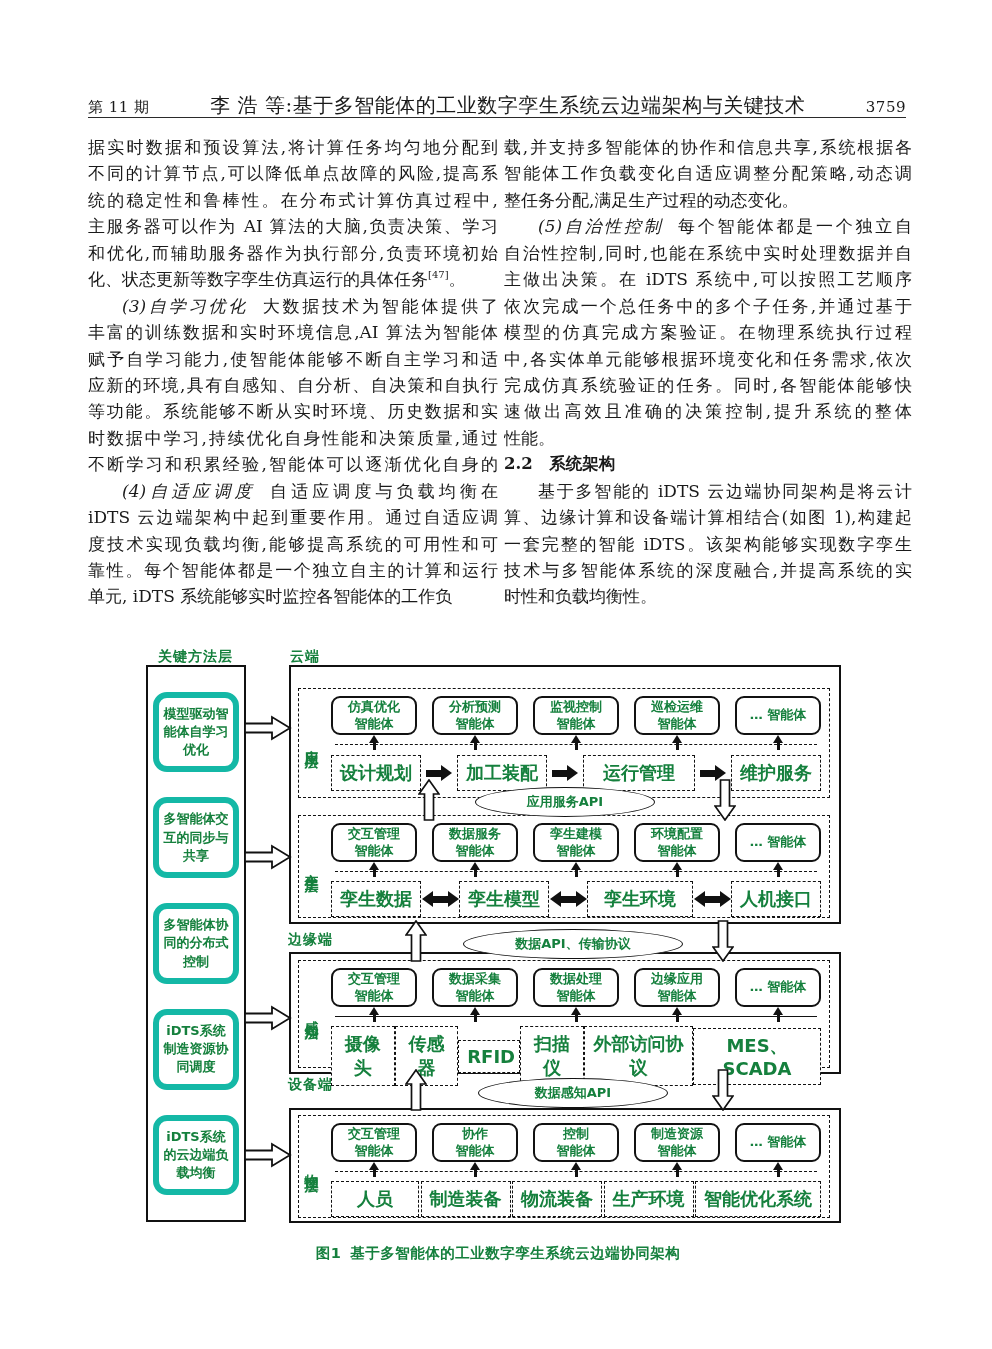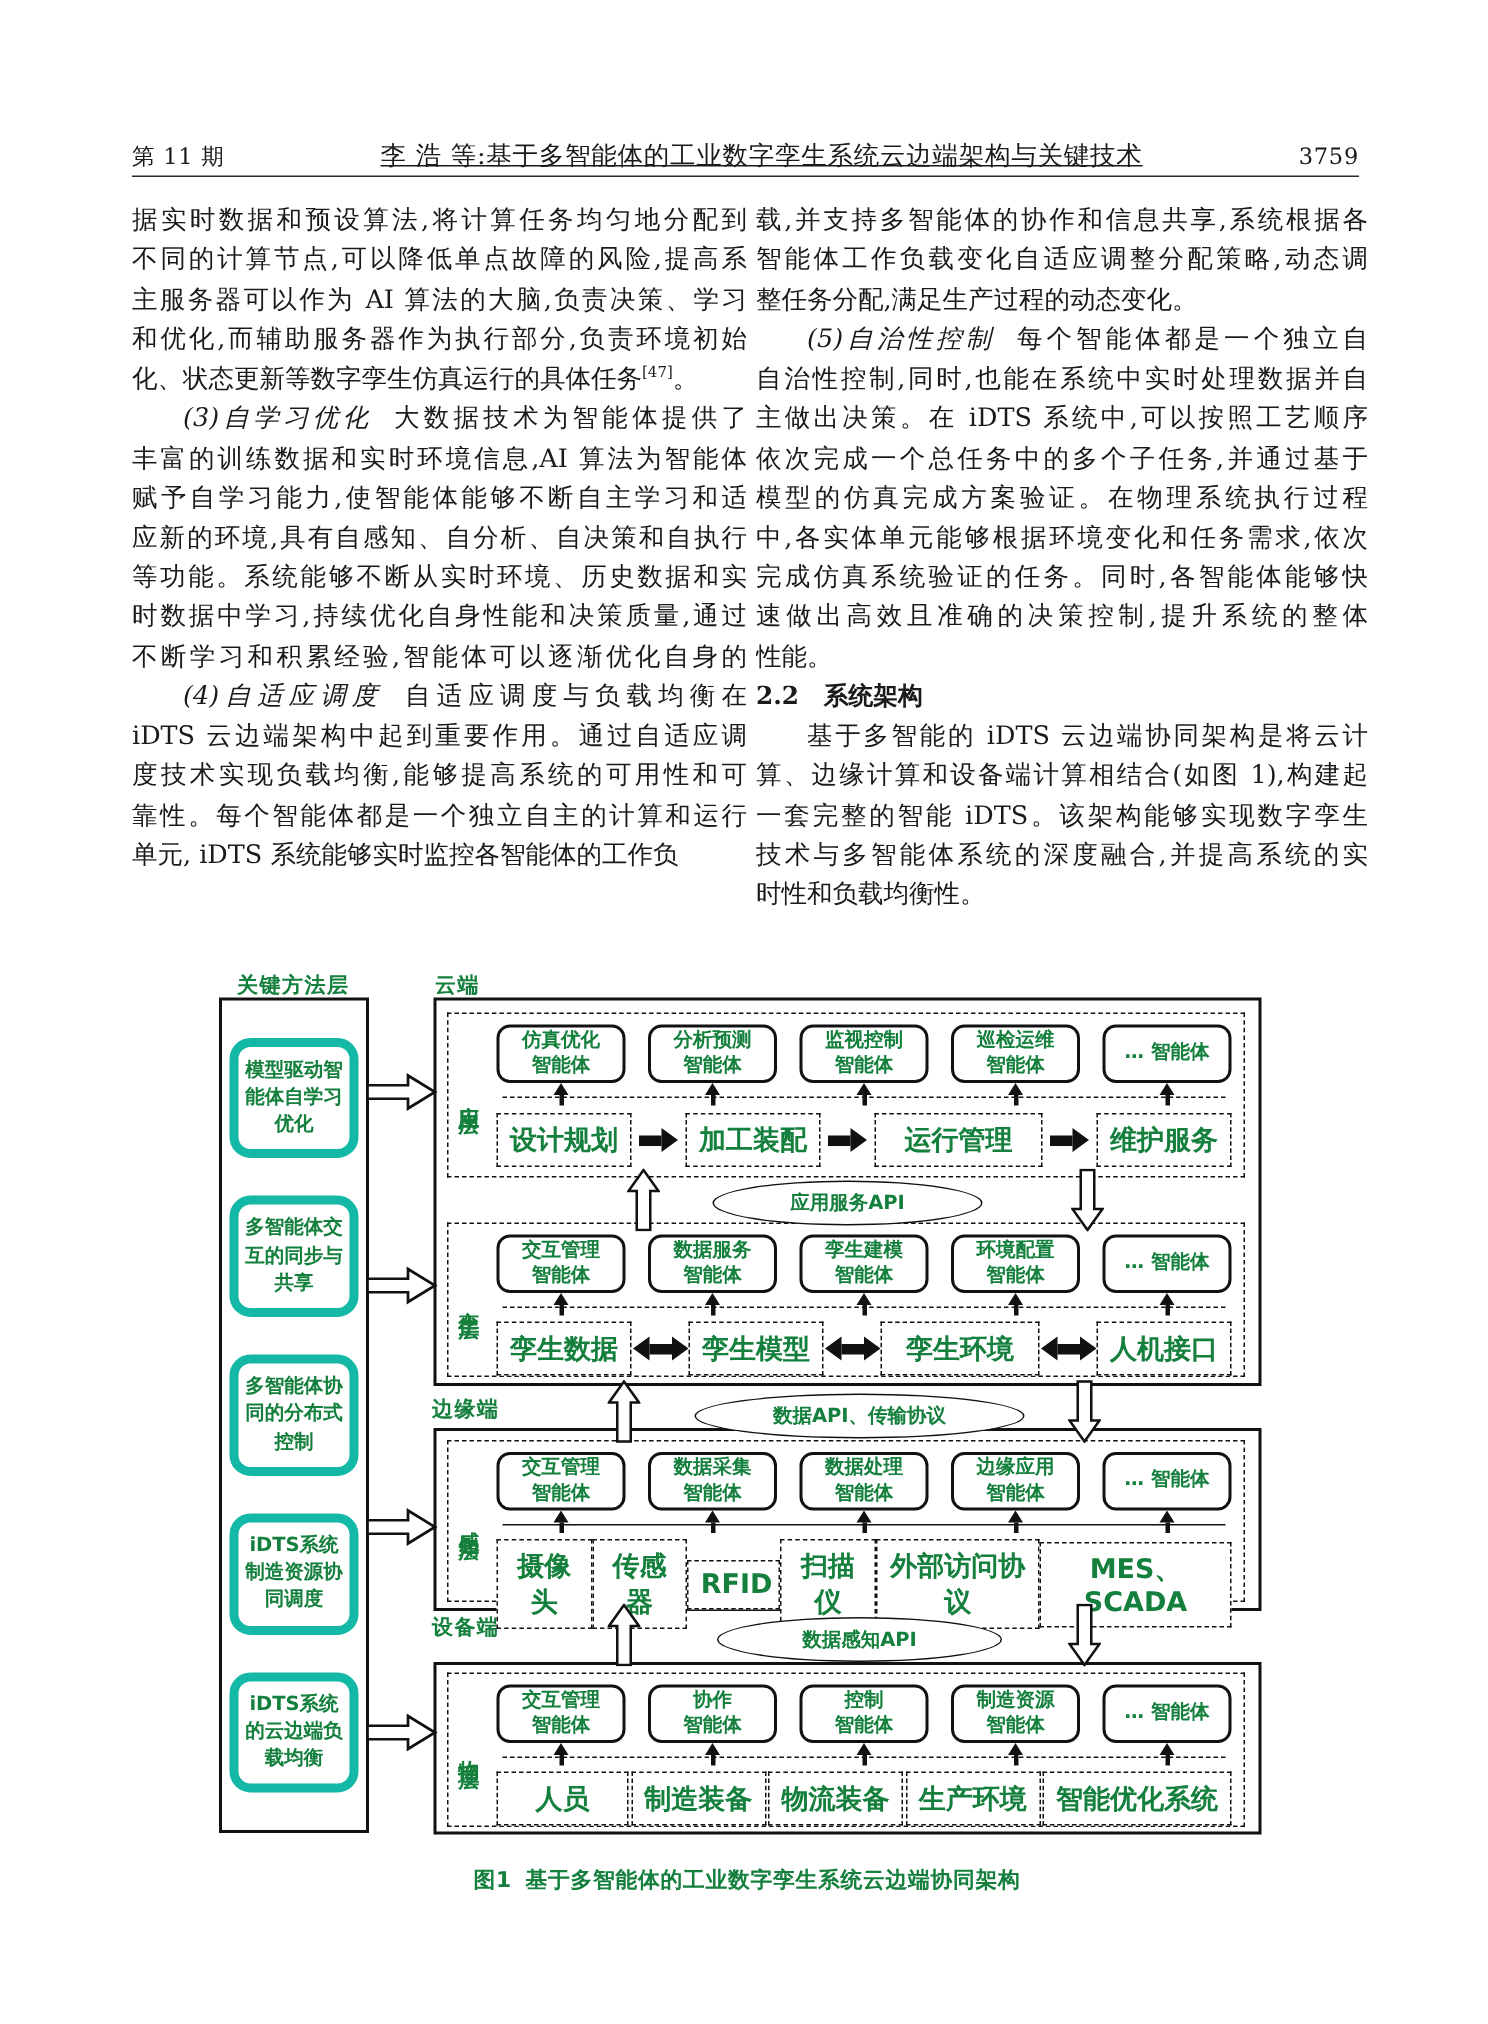--- a/index.html
+++ b/index.html
@@ -6,21 +6,21 @@
   html,body { background:#ffffff; }
   body {
     width:992px; height:1349px; position:relative;
     font-family:"DejaVu Serif","Liberation Serif",serif;
     color:#1a1a1a;
   }
   
   .pg-header{ position:absolute; left:88px; top:92px; width:818px;
     display:flex; justify-content:space-between; align-items:baseline;
     font-size:15px; letter-spacing:0.5px; }
-  .pg-header .mid{ font-size:17px;text-decoration:underline; }
+  .pg-header .mid{ font-size:20px; }
   .header-rule{ position:absolute; left:88px; top:117px; width:818px;
     border-top:1.4px solid #2a2a2a; }
   
   .col{ position:absolute; top:134px; }
   .col-left{ left:88px;  width:410px; }
   .col-right{ left:504px; width:408px; }
   .line{ height:26.45px; line-height:26.45px; font-size:17px;
     text-align:justify; text-align-last:justify; overflow:hidden; white-space:nowrap; }
   .line.end{ text-align-last:left; }
   .line.indent{ text-indent:2em; }
@@ -82,20 +82,21 @@
 <div class="pg-header">
   <span>第 11 期</span>
   <span class="mid">李  浩 等:基于多智能体的工业数字孪生系统云边端架构与关键技术</span>
   <span>3759</span>
 </div>
 <div class="header-rule"></div>
 
 <div class="col col-left">
   <div class="line">据实时数据和预设算法,将计算任务均匀地分配到</div>
   <div class="line">不同的计算节点,可以降低单点故障的风险,提高系</div>
+  <div class="line">统的稳定性和鲁棒性。在分布式计算仿真过程中,</div>
   <div class="line">主服务器可以作为 AI 算法的大脑,负责决策、学习</div>
   <div class="line">和优化,而辅助服务器作为执行部分,负责环境初始</div>
   <div class="line end"><span>化、状态更新等数字孪生仿真运行的具体任务</span><sup>[47]</sup><span>。</span></div>
   <div class="line indent"><span class="lead">(3)自学习优化</span><span>大数据技术为智能体提供了</span></div>
   <div class="line">丰富的训练数据和实时环境信息,AI 算法为智能体</div>
   <div class="line">赋予自学习能力,使智能体能够不断自主学习和适</div>
   <div class="line">应新的环境,具有自感知、自分析、自决策和自执行</div>
   <div class="line">等功能。系统能够不断从实时环境、历史数据和实</div>
   <div class="line">时数据中学习,持续优化自身性能和决策质量,通过</div>
   <div class="line">不断学习和积累经验,智能体可以逐渐优化自身的</div>
@@ -150,21 +151,21 @@
     </svg>
   <svg class="flow" style="left:118px; top:357px;" width="48" height="26">
       <polygon points="1,8.5 28,8.5 28,2 46,13 28,24 28,17.5 1,17.5" fill="#fff" stroke="#111" stroke-width="1.8"></polygon>
     </svg>
   <svg class="flow" style="left:118px; top:494px;" width="48" height="26">
       <polygon points="1,8.5 28,8.5 28,2 46,13 28,24 28,17.5 1,17.5" fill="#fff" stroke="#111" stroke-width="1.8"></polygon>
     </svg>
 
   <div class="sec-rect" style="left:163px; top:17px; width:552px; height:259px;">
 
-    <div class="layer" style="left:7px; top:8px; right:9px; height:110px;">
+    <div class="layer" style="left:7px; top:21px; right:9px; height:110px;">
       <div class="vlabel">应用层</div>
       <div class="layer-inner">
         <div class="agents-zone">
           <div class="busline"></div>
           <div class="agent-col">
               <div class="agent-box">仿真优化
 智能体</div>
               <div class="mini-arrow"></div>
             </div>
           <div class="agent-col">

